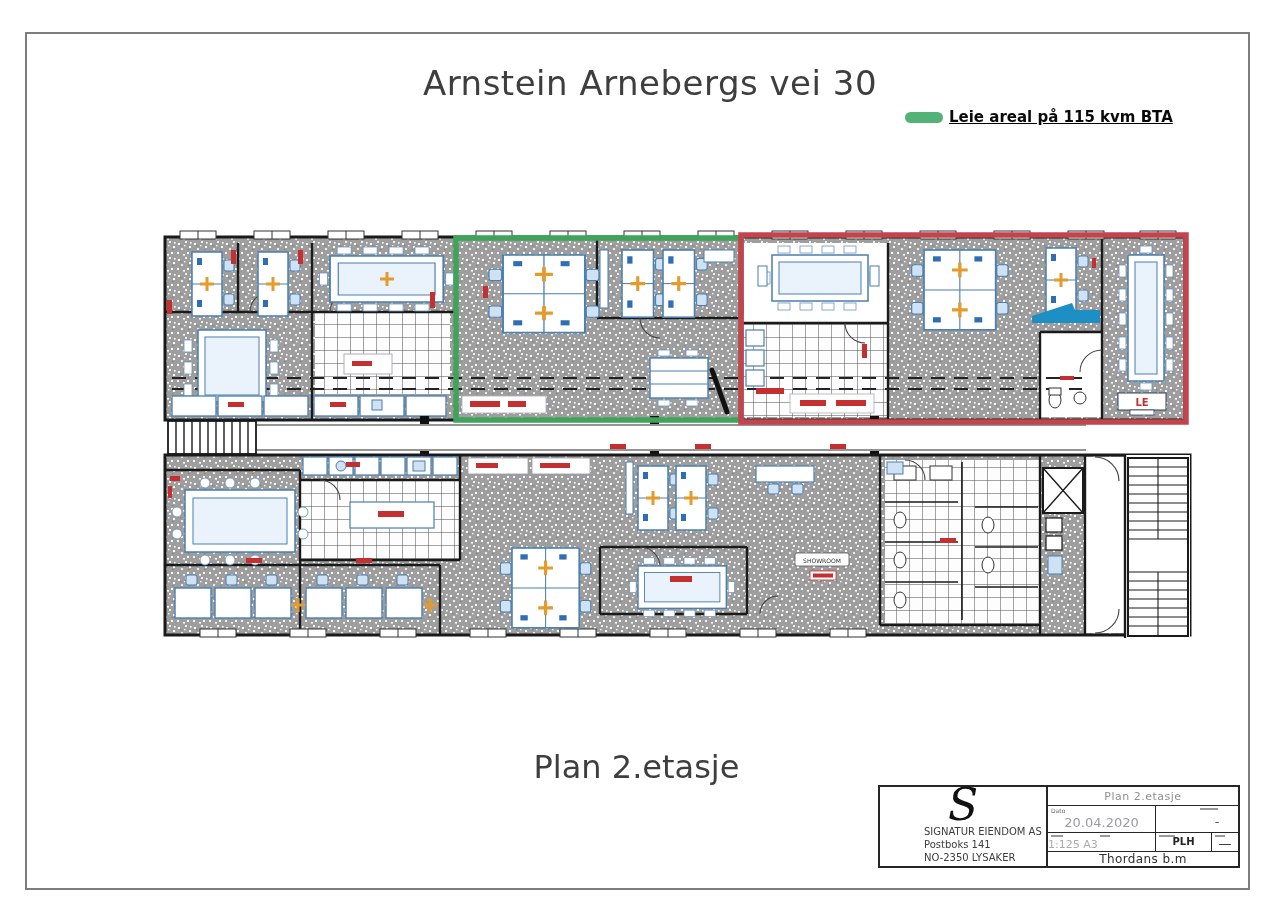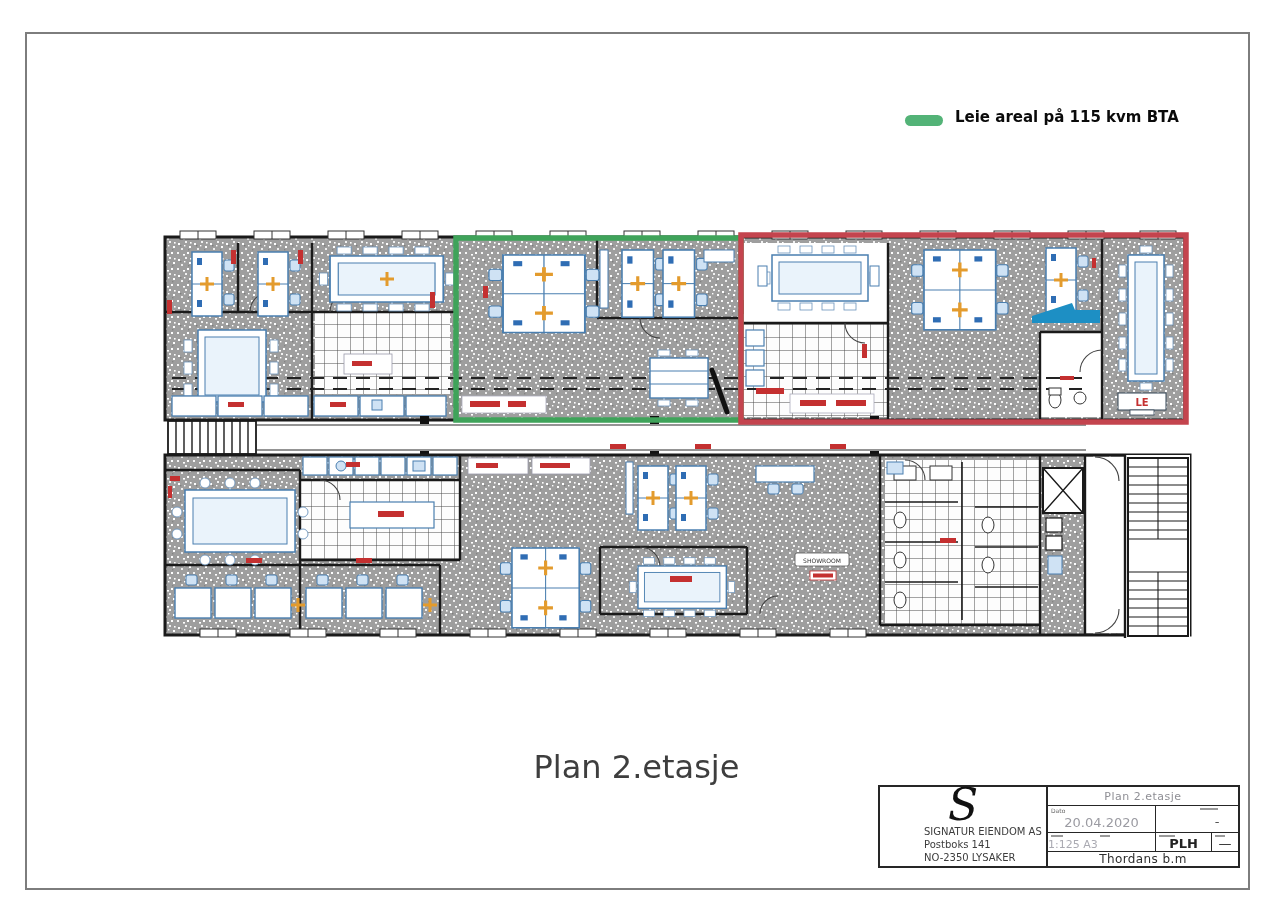--- a/index.html
+++ b/index.html
@@ -2,21 +2,21 @@
 <html><head>
 <meta charset="utf-8">
 <style>
   html,body{margin:0;padding:0;background:#fff;}
   #stage{position:relative;width:1273px;height:900px;background:#fff;overflow:hidden;
          font-family:"DejaVu Sans","Liberation Sans",sans-serif;}
   .page-border{position:absolute;left:25px;top:32px;width:1221px;height:854px;
                border:2px solid #7d7d7d;}
   .title{position:absolute;left:340px;top:62px;width:620px;text-align:center;
          color:#3e3e3e;font-size:34px;line-height:1.25;letter-spacing:.5px;}
-  .legend{position:absolute;left:905px;top:108px;display:flex;align-items:flex-end;gap:12px;}
+  .legend{position:absolute;left:905px;top:108px;display:flex;align-items:center;gap:6px;text-decoration:underline;}
   .legend .swatch{width:38px;height:11px;border-radius:6px;background:#53b377;}
   .legend .lab{font-size:15px;font-weight:600;color:#0a0a0a;}
   .caption{position:absolute;left:0;top:748px;width:1273px;text-align:center;
            color:#3e3e3e;font-size:32px;}
   svg.plan{position:absolute;left:0;top:0;}
   
   .tb{position:absolute;left:878px;top:785px;width:362px;height:83px;border:2px solid #262626;
       display:flex;background:#fff;box-sizing:border-box;}
   .tb .left{width:168px;border-right:2px solid #262626;box-sizing:border-box;
             display:flex;flex-direction:column;align-items:center;justify-content:flex-start;}
@@ -29,36 +29,37 @@
   .tb .r2{height:29px;border-bottom:1.5px solid #262626;display:flex;gap:40px;}
   .tb .r2a{width:108px;border-right:1.5px solid #262626;position:relative;box-sizing:border-box;}
   .tb .r2a .ml{position:absolute;left:3px;top:1px;font-size:6px;color:#666;}
   .tb .r2a .val{position:absolute;left:0;right:0;top:9px;text-align:center;font-size:13px;color:#9b9ba2;}
   .tb .r2b{flex:1;position:relative;}
   .tb .r2b .val{position:absolute;left:0;right:0;top:8px;text-align:center;font-size:13px;color:#555;}
   .tb .r3{height:21px;border-bottom:1.5px solid #262626;display:flex;}
   .tb .r3a{width:108px;border-right:1.5px solid #262626;position:relative;box-sizing:border-box;}
   .tb .r3a .val{position:absolute;left:0;right:0;top:5px;font-size:11px;color:#aaaab2;}
   .tb .r3b{width:56px;border-right:1.5px solid #262626;position:relative;box-sizing:border-box;}
-  .tb .r3b .val{position:absolute;left:0;right:0;top:3px;text-align:center;font-size:13px;font-weight:bold;color:#222;}
+  .tb .r3b .val{position:absolute;left:0;right:0;top:3px;text-align:center;font-size:10px;font-weight:bold;color:#222;}
   .tb .r3c{flex:1;position:relative;}
   .tb .r3c .val{position:absolute;left:0;right:0;top:3px;text-align:center;font-size:13px;color:#222;}
   .tb .r4{flex:1;display:flex;align-items:center;justify-content:center;
           font-size:12px;color:#2e2e2e;letter-spacing:.4px;}
   .microbar{display:inline-block;height:2px;background:#9a9a9a;vertical-align:top;}
   .mb-pos{position:absolute;top:2px;}
   .blurry{filter:blur(.45px);}
 </style>
 </head>
 <body>
 
 <div id="stage">
   <div class="page-border"></div>
 
   <div class="title">
+    <div>Arnstein Arnebergs vei 30</div>
   </div>
 
   <div class="legend">
     <div class="swatch"></div>
     <div class="lab">Leie areal på 115 kvm BTA</div>
   </div>
 
   <svg class="plan" width="1273" height="900" viewBox="0 0 1273 900">
     <defs>
       <pattern id="spk" width="16" height="16" patternUnits="userSpaceOnUse">

